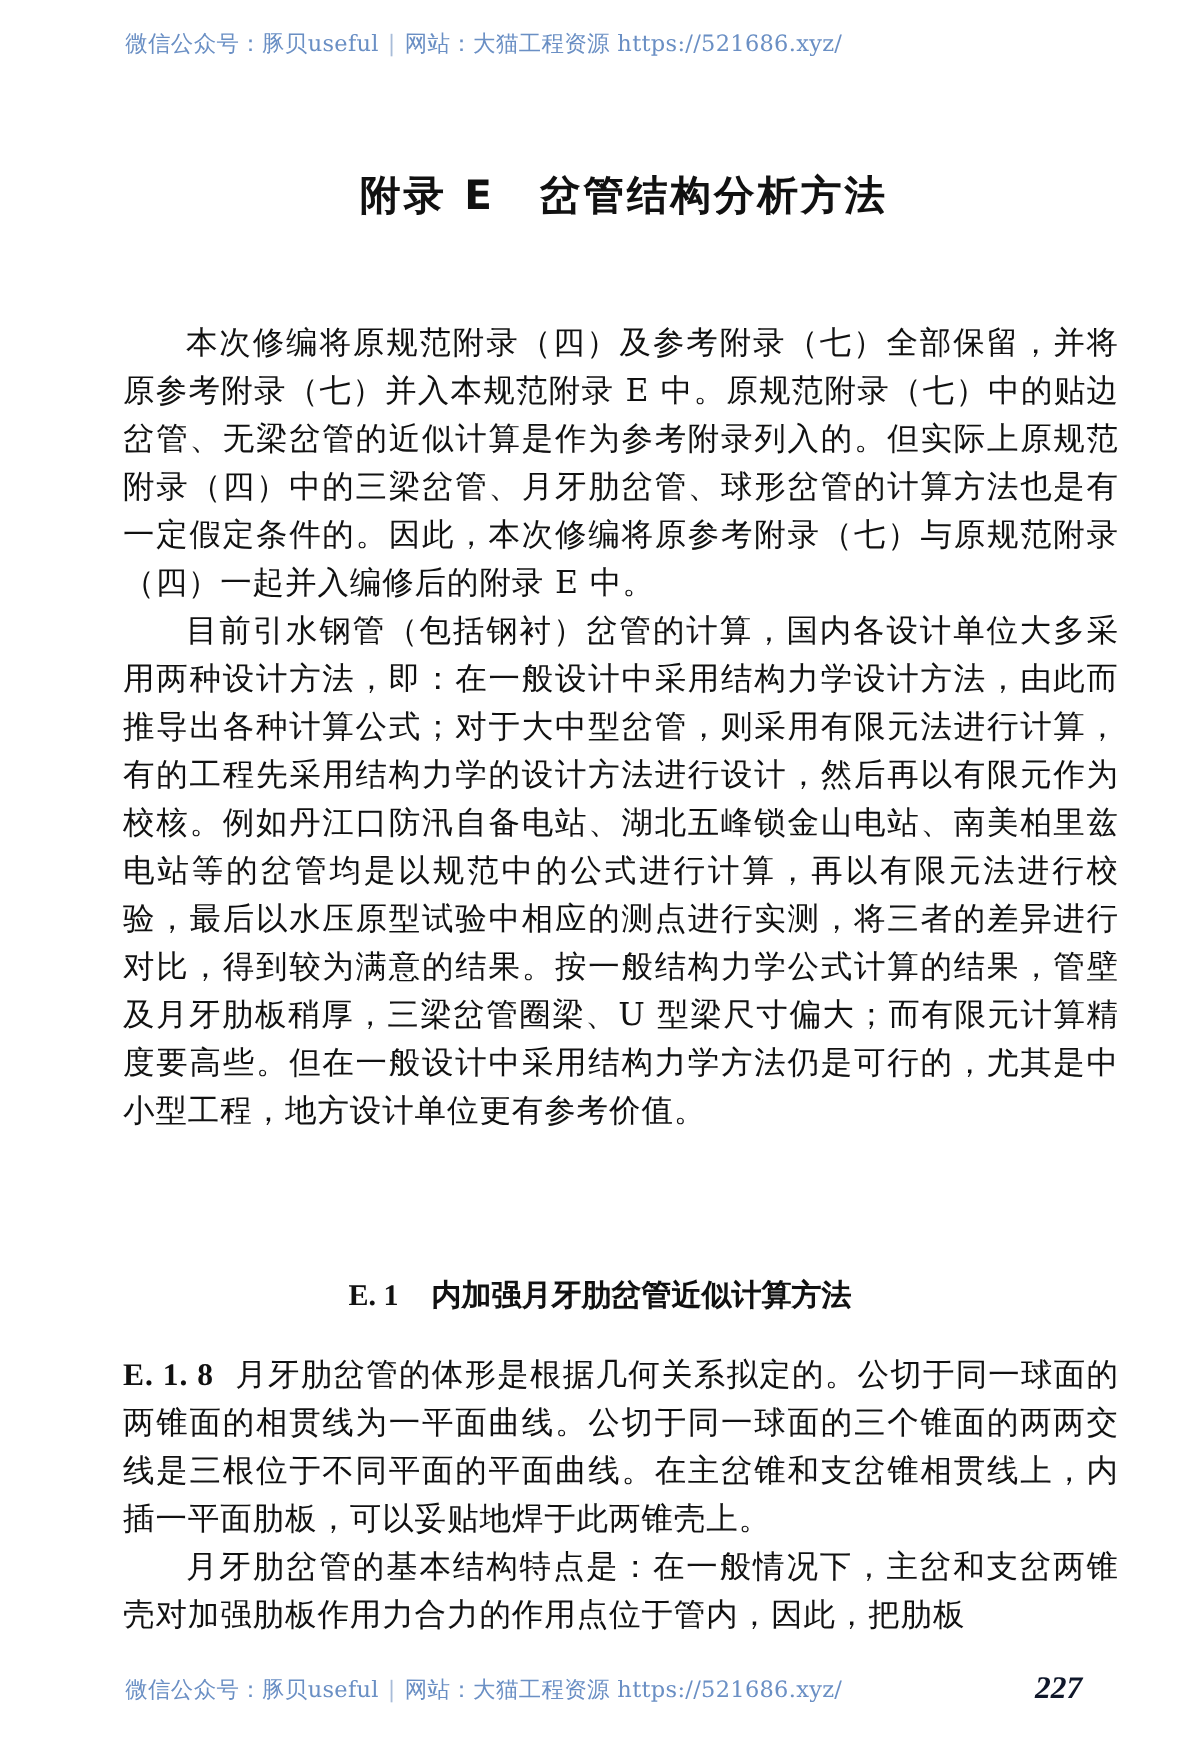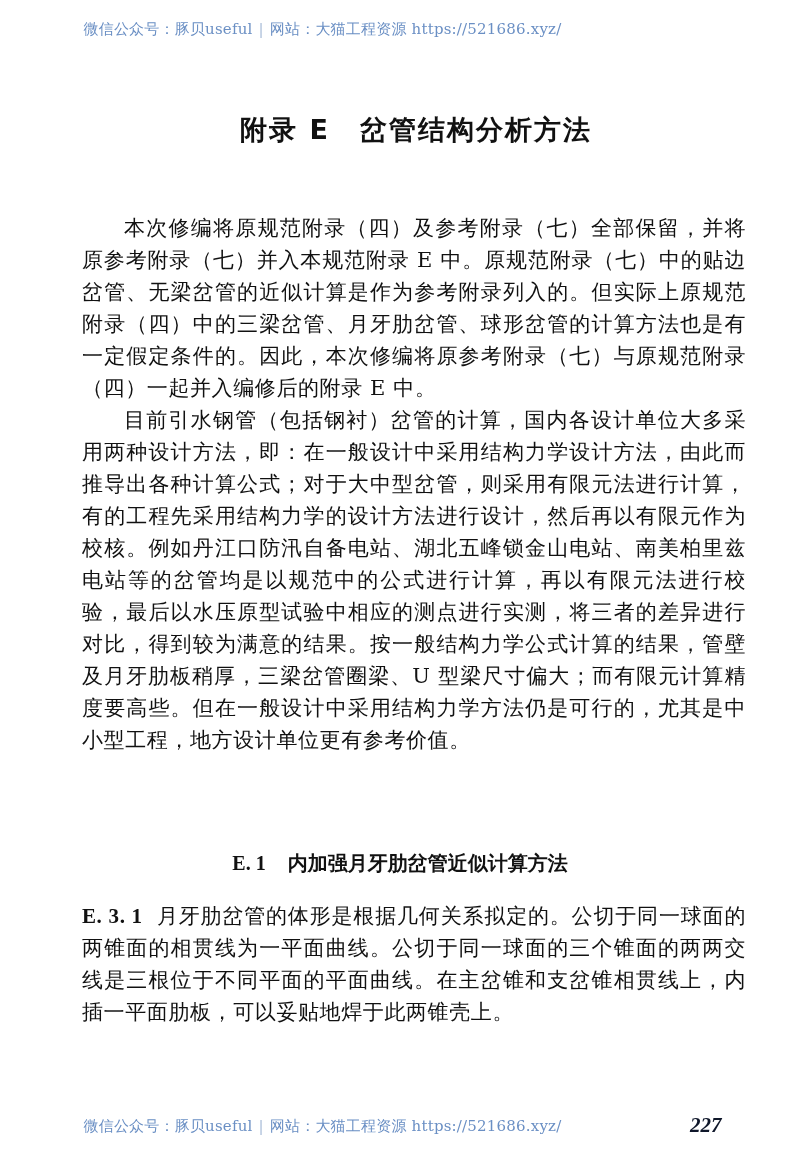--- a/index.html
+++ b/index.html
@@ -39,20 +39,21 @@
 <div class="body-text" style="top:201px;margin-top:11px;">
   <p>本次修编将原规范附录（四）及参考附录（七）全部保留，并将原参考附录（七）并入本规范附录 E 中。原规范附录（七）中的贴边岔管、无梁岔管的近似计算是作为参考附录列入的。但实际上原规范附录（四）中的三梁岔管、月牙肋岔管、球形岔管的计算方法也是有一定假定条件的。因此，本次修编将原参考附录（七）与原规范附录（四）一起并入编修后的附录 E 中。</p>
   <p>目前引水钢管（包括钢衬）岔管的计算，国内各设计单位大多采用两种设计方法，即：在一般设计中采用结构力学设计方法，由此而推导出各种计算公式；对于大中型岔管，则采用有限元法进行计算，有的工程先采用结构力学的设计方法进行设计，然后再以有限元作为校核。例如丹江口防汛自备电站、湖北五峰锁金山电站、南美柏里兹电站等的岔管均是以规范中的公式进行计算，再以有限元法进行校验，最后以水压原型试验中相应的测点进行实测，将三者的差异进行对比，得到较为满意的结果。按一般结构力学公式计算的结果，管壁及月牙肋板稍厚，三梁岔管圈梁、U 型梁尺寸偏大；而有限元计算精度要高些。但在一般设计中采用结构力学方法仍是可行的，尤其是中小型工程，地方设计单位更有参考价值。</p>
 </div>
 
 <div class="section-heading">
   <span class="num">E. 1</span><span>内加强月牙肋岔管近似计算方法</span>
 </div>
 
 <div class="body-text" style="top:900px;">
-  <p class="noindent"><span class="clause-num">E. 3. 1</span><span>月牙肋岔管的体形是根据几何关系拟定的。公切于同一球面的两锥面的相贯线为一平面曲线。公切于同一球面的三个锥面的两两交线是三根位于不同平面的平面曲线。在主岔锥和支岔锥相贯线上，内插一平面肋板，可以妥贴地焊于此两锥壳上。</span></p>
+  <p class="noindent"><span class="clause-num">E. 1. 8</span><span>月牙肋岔管的体形是根据几何关系拟定的。公切于同一球面的两锥面的相贯线为一平面曲线。公切于同一球面的三个锥面的两两交线是三根位于不同平面的平面曲线。在主岔锥和支岔锥相贯线上，内插一平面肋板，可以妥贴地焊于此两锥壳上。</span></p>
+  <p>月牙肋岔管的基本结构特点是：在一般情况下，主岔和支岔两锥壳对加强肋板作用力合力的作用点位于管内，因此，把肋板</p>
 </div>
 
 <div class="watermark wm-bottom">
   <span>微信公众号：豚贝useful</span><span class="sep">|</span><span>网站：大猫工程资源 https://521686.xyz/</span>
 </div>
 
 <div class="page-number">227</div>
 
 </body></html>

